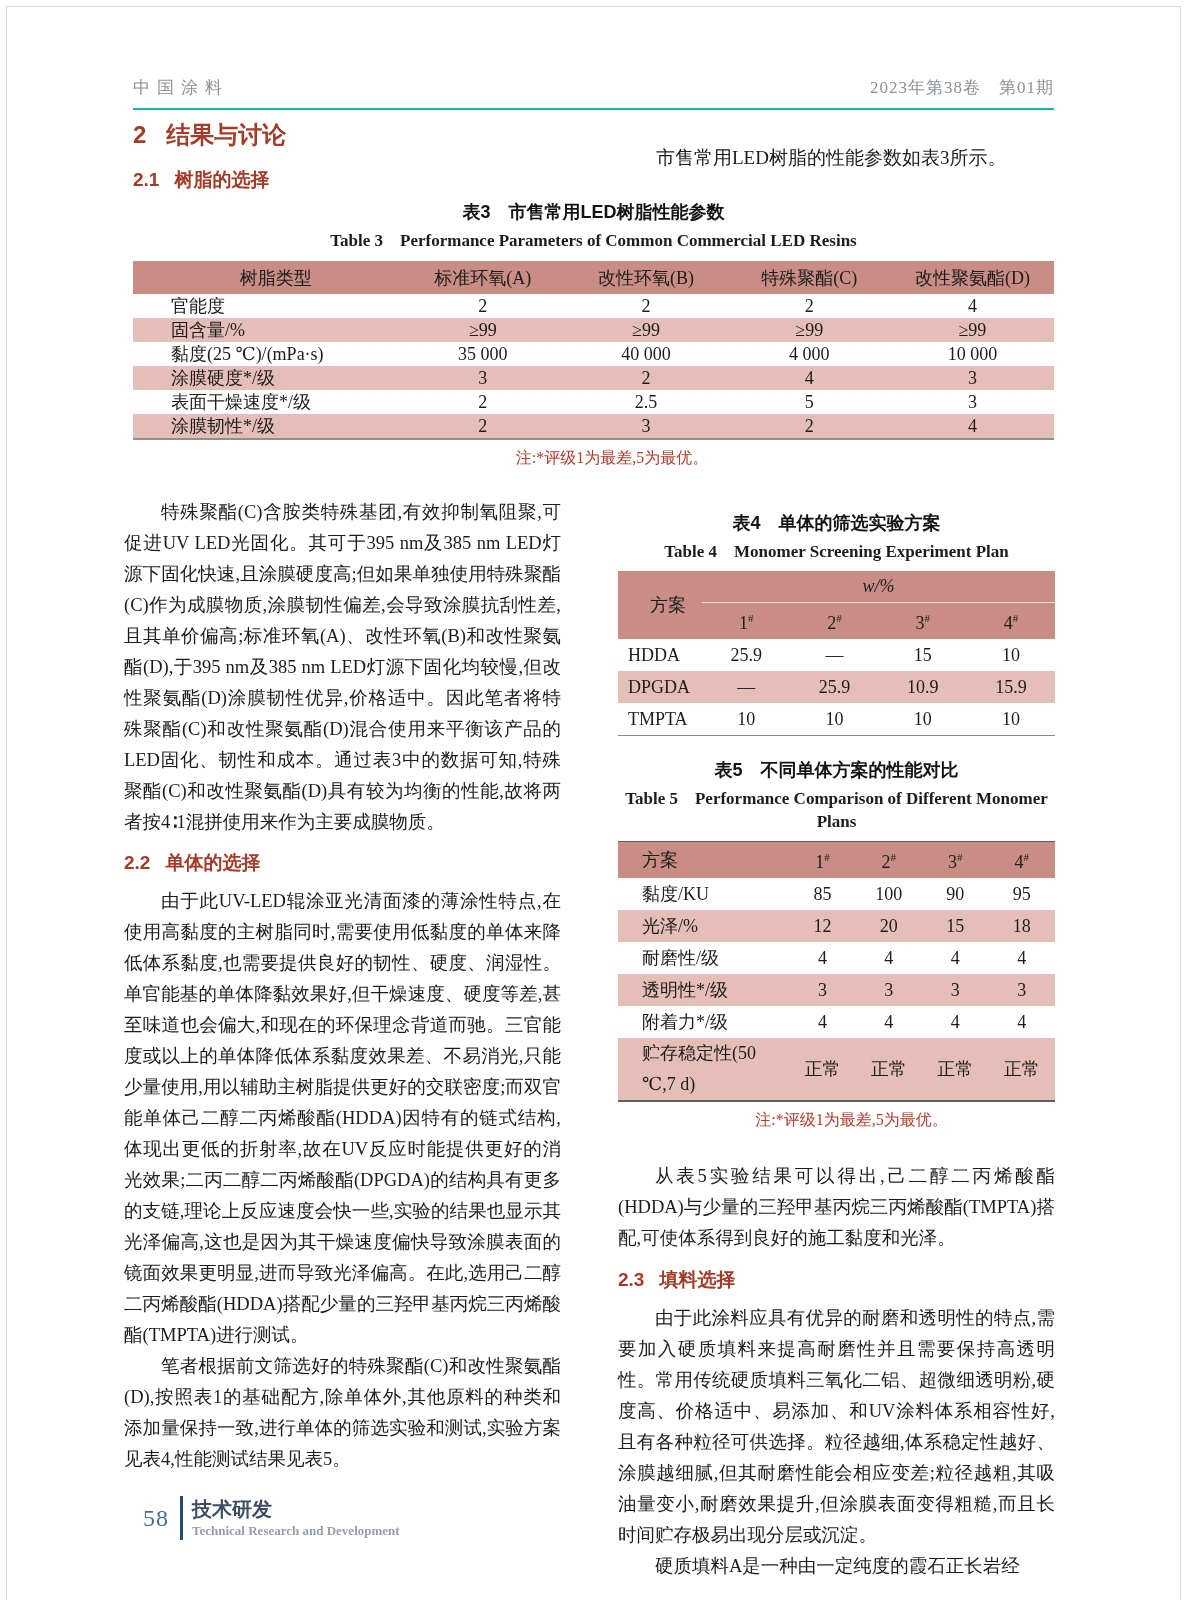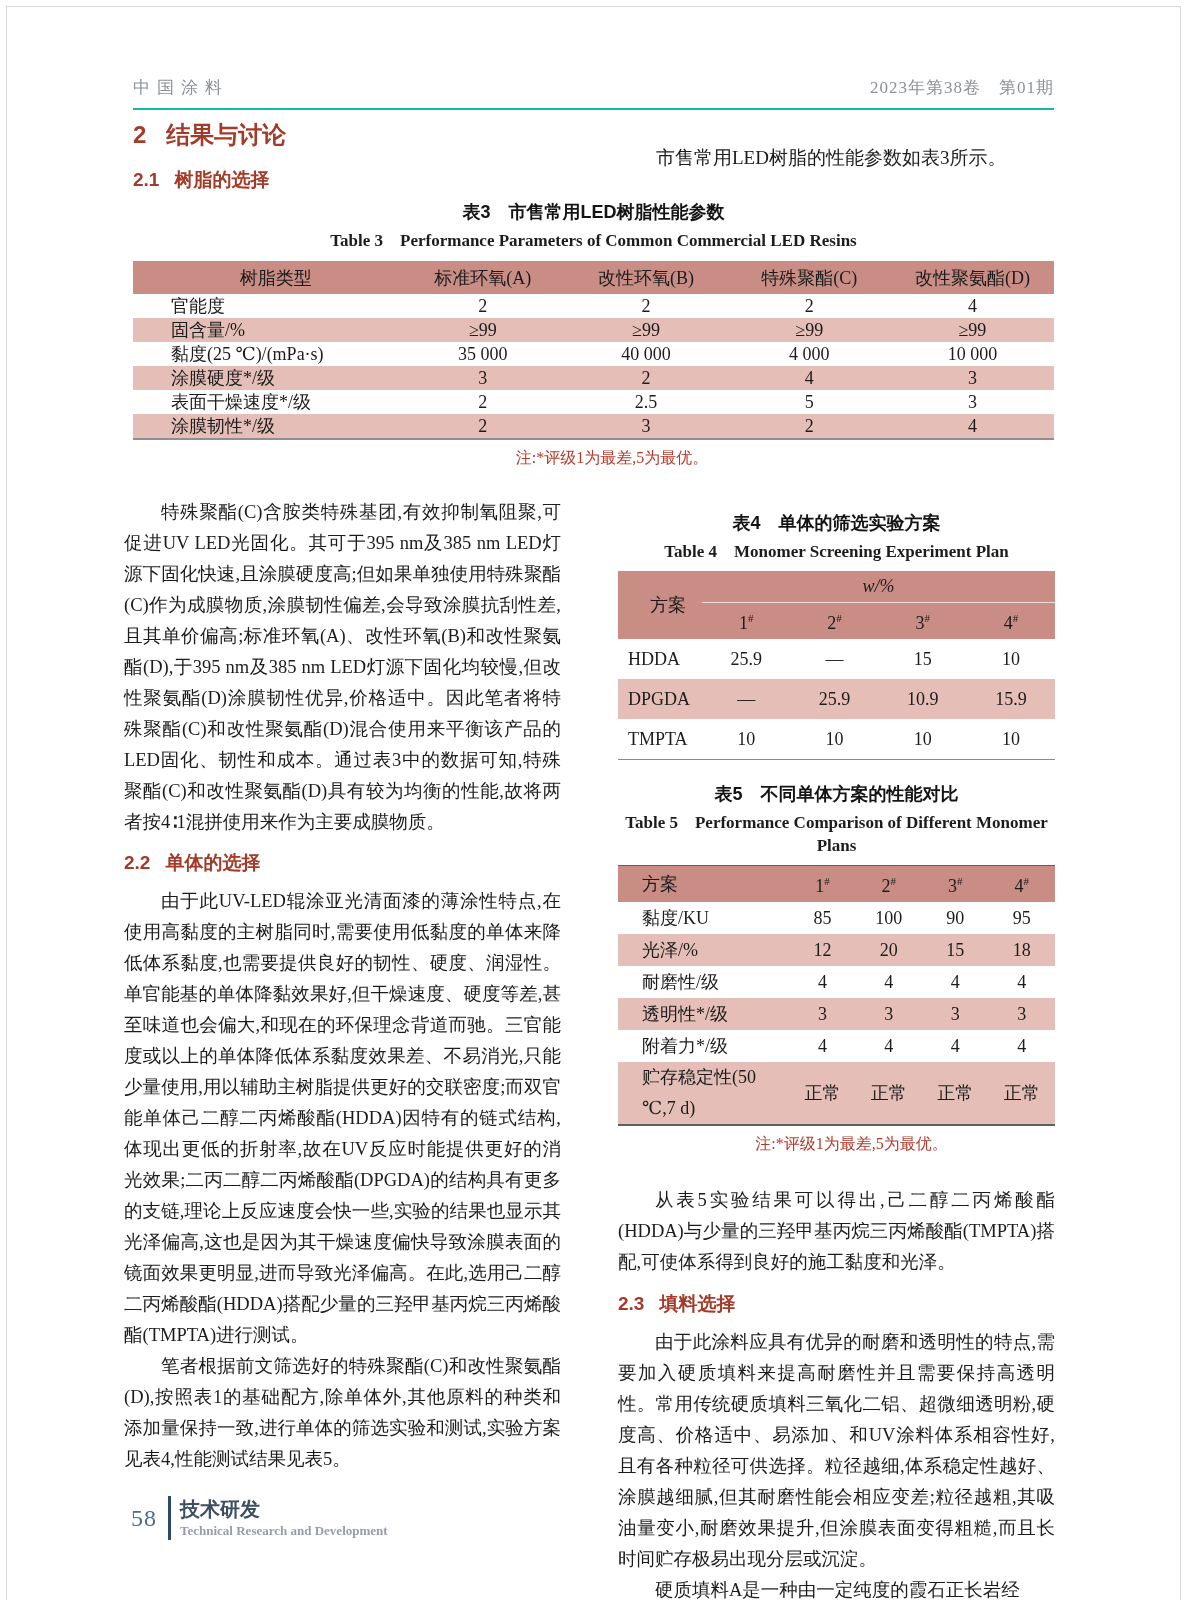--- a/index.html
+++ b/index.html
@@ -80,40 +80,40 @@
   }
 
   
   .t4block { margin-top:13px; }
   .t4 { width:437px; margin-top:8px; font-size:18px; border-bottom:1.5px solid #8a8a8a; }
   .t4 col.c0 { width:84px; } .t4 col.cv { width:88px; }
   .t4 th { text-align:center; background:#c98d85; }
   .t4 th.corner { text-align:left; padding-left:32px; }
   .t4 th.wgroup { height:27px; font-style:italic; border-bottom:1px solid #efdcd7; }
   .t4 th.pn { height:30px; }
-  .t4 td { height:40px; text-align:center; }
+  .t4 td { height:32px; text-align:center; }
   .t4 td.lbl { text-align:left; padding-left:10px; }
   .t4 tr.alt td { background:#e5bfb7; }
 
   
   .t5block { margin-top:21px; }
   .t5 { width:437px; margin-top:8px; font-size:18px;
         border-top:1.5px solid #5f5f5f; border-bottom:2px solid #5f5f5f; }
   .t5 col.c0 { width:170px; } .t5 col.cv { width:66px; }
   .t5 td { height:32px; text-align:center; }
   .t5 td.lbl { text-align:left; padding-left:24px; }
   .t5 tr.hdr td { background:#c98d85; }
   .t5 tr.alt td { background:#e5bfb7; }
   .t5block .note { padding-left:30px; }
 
   .rc-para1 { margin-top:30px; }
   .rc-para3 { margin-top:0; }
 
   
-  .footer { position:absolute; left:131px; top:1496px; display:flex; align-items:center; }
+  .footer { position:absolute; left:143px; top:1496px; display:flex; align-items:center; }
   .pageno { font-size:24px; color:#4a6d94; margin-right:11px; letter-spacing:1px; }
   .fbar { width:3px; height:44px; background:#2c4a70; margin-right:9px; }
   .fcn {
     font-family:"Liberation Sans","DejaVu Sans",sans-serif; font-weight:bold;
     font-size:20px; color:#3d4e63; line-height:22px;
   }
   .fen { font-weight:bold; font-size:13px; color:#949eab; margin-top:3px; line-height:15px; }
 </style>
 </head>
 <body>

